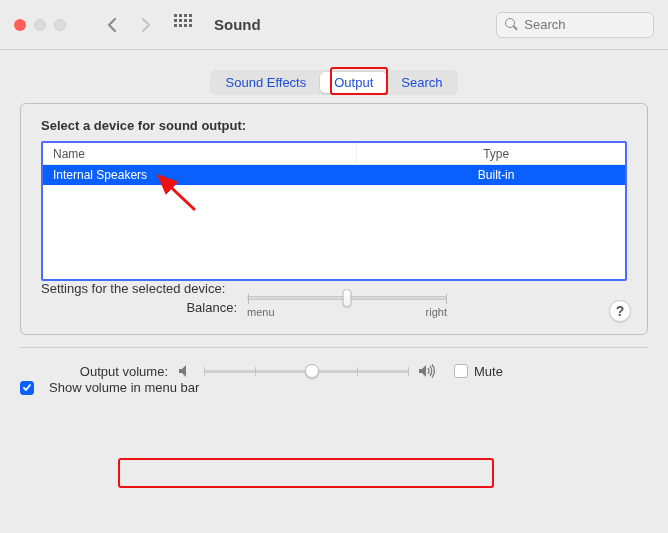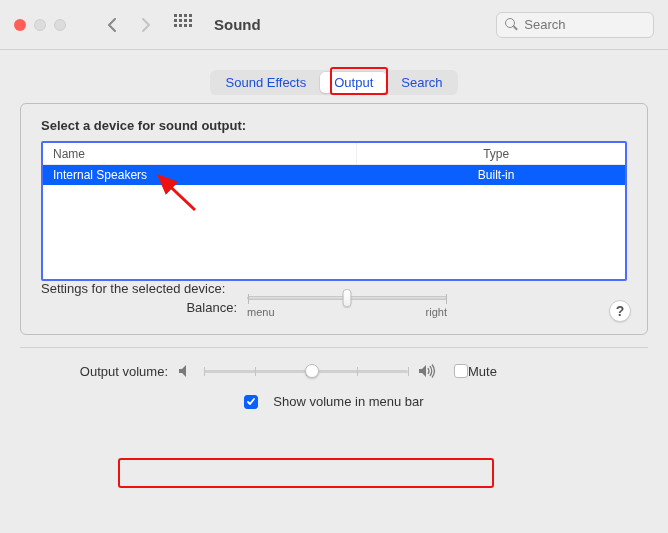--- a/index.html
+++ b/index.html
@@ -264,39 +264,39 @@
     border-radius: 2px; position: relative;
   }
   .vol-tick { position:absolute; top:-3px; width:1px; height:9px; background:#c4c4c4; }
   .vol-knob {
     position: absolute; top: 50%; transform: translate(-50%,-50%);
     width: 14px; height: 14px; border-radius: 50%;
     background: white; border: 1px solid #c0c0c0;
     box-shadow: 0 1px 2px rgba(0,0,0,.2);
   }
   .mute-box {
-    display: flex; align-items: center; font-size: 13px;
+    display: flex; align-items: center; gap: 6px; font-size: 13px;
     margin-left: 6px;
   }
   .checkbox {
     width: 14px; height: 14px;
     border: 1px solid #b8b8b8;
     border-radius: 3px;
     background: white;
     display: flex; align-items: center; justify-content: center;
   }
   .checkbox.checked {
     background: var(--checkbox-blue);
     border-color: var(--checkbox-blue);
   }
   .checkbox.checked svg { stroke: white; }
 
   .show-vol-row {
-    display: flex; justify-content: center; align-items: center;
-    gap: 15px; margin-top: 14px; font-size: 13px;
+    display: flex; align-items: center;
+    gap: 15px; font-size: 13px;
   }
 </style>
 </head>
 <body>
 
 <div class="toolbar">
   <div class="traffic-lights">
     <div class="traffic red"></div>
     <div class="traffic dim"></div>
     <div class="traffic dim"></div>

